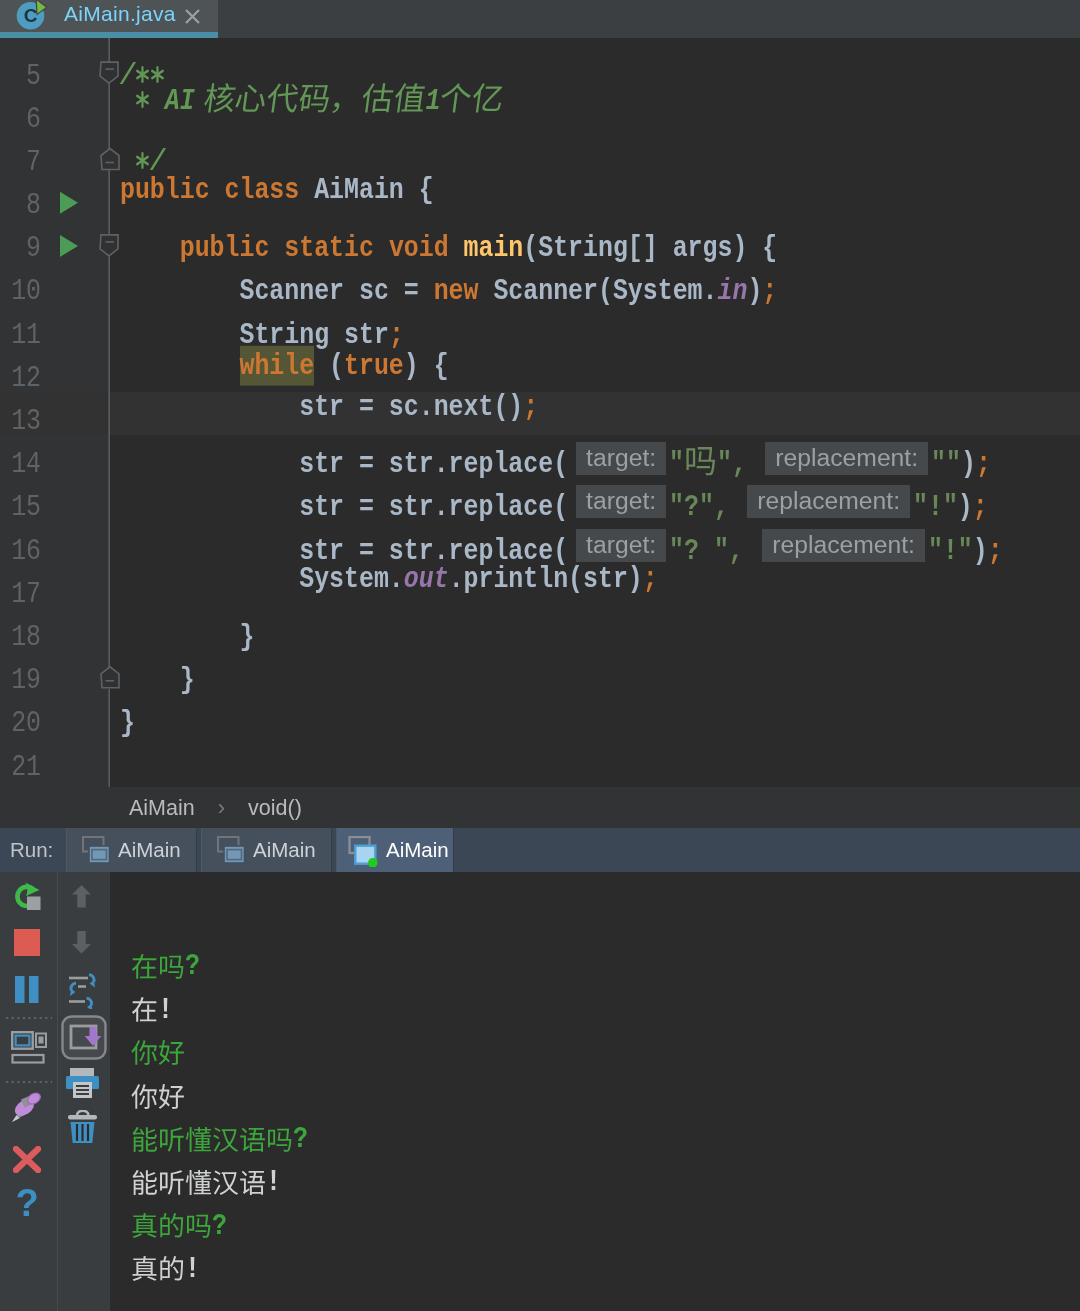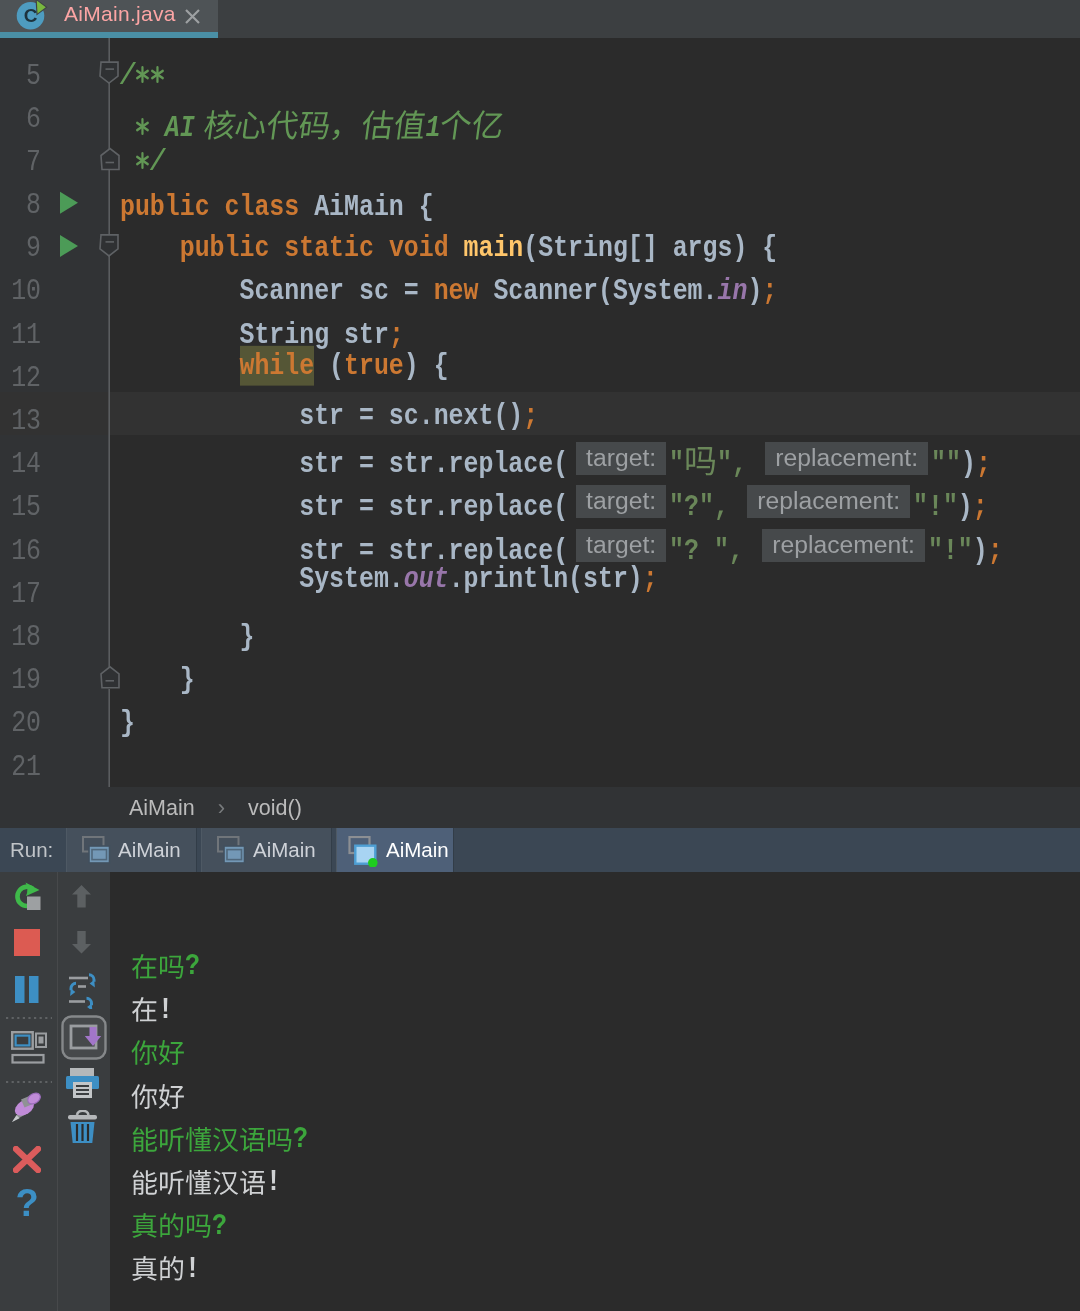--- a/index.html
+++ b/index.html
@@ -1,21 +1,21 @@
 <!DOCTYPE html>
 <html><head><meta charset="utf-8"><style>
 *{margin:0;padding:0;box-sizing:border-box}
 body{width:1080px;height:1311px;background:#2b2b2b;overflow:hidden;position:relative;font-family:"Liberation Mono",monospace}
 .abs{position:absolute}
 i{font-style:normal}
 .my{display:inline-block;white-space:pre;transform:translateY(3.7px) scaleY(1.17);transform-origin:0 26.7px}
 .my2{display:inline-block;white-space:pre;font-weight:bold;transform:scaleY(1.17);transform-origin:0 29.1px}
 .tabbar{position:absolute;left:0;top:0;width:1080px;height:38px;background:#3c3f41}
 .tab{position:absolute;left:0;top:0;width:218px;height:32px;background:#4e5356;border-bottom:6px solid #4a8fa5;box-sizing:content-box}
-.tabt{position:absolute;left:64px;top:2px;font-family:"Liberation Sans",sans-serif;font-size:21px;color:#fca5a5;letter-spacing:0.3px}
+.tabt{position:absolute;left:64px;top:2px;font-family:"Liberation Sans",sans-serif;font-size:21px;color:#7dd3fc;letter-spacing:0.3px}
 .gut{position:absolute;left:0;top:38px;width:109px;height:749px;background:#313335}
 .caret{position:absolute;left:0;top:391.9px;width:1080px;height:43.2px;background:#323232}
 .ln{position:absolute;left:120px;height:43.19px;line-height:43.19px;white-space:pre;font-size:24.9px;color:#a9b7c6;font-weight:bold}
 .num{position:absolute;left:0;width:41px;text-align:right;height:43.19px;line-height:43.19px;font-size:24.9px;color:#606366;transform:translateY(3.7px) scaleY(1.17);transform-origin:0 26.7px}
 .k{color:#cc7832}.s{color:#6a8759}.m{color:#ffc66b}.c{color:#629755;font-style:italic}
 .f{color:#9876aa;font-style:italic}.sc{color:#cc7832}
 .wh{background:#555636;padding:3px 0}
 .chip{display:inline-block;height:33px;line-height:32px;padding:0 10px;border-radius:0;background:#46494b;
   color:#9da0a3;font-family:"Liberation Sans",sans-serif;font-size:24.7px;font-weight:normal;vertical-align:2px;margin:0 3px 0 8px}
 .chip.r{margin-left:3.5px}
@@ -98,21 +98,21 @@
           <line x1="-7.1" y1="4.1" x2="7.1" y2="-4.1"></line>
         </g>
       </svg><svg class="cj" width="14.94" height="20" viewBox="-10 -10 20 20" style="vertical-align:-2px">
         <g stroke="#629755" stroke-width="3" stroke-linecap="round">
           <line x1="0" y1="-8.2" x2="0" y2="8.2"></line>
           <line x1="-7.1" y1="-4.1" x2="7.1" y2="4.1"></line>
           <line x1="-7.1" y1="4.1" x2="7.1" y2="-4.1"></line>
         </g>
       </svg></b></div>
 <div class="num" style="top:51.5px">5</div>
-<div class="ln" style="top:104px"><b class="my"><i class="c"> </i><svg class="cj" width="14.94" height="20" viewBox="-10 -10 20 20" style="vertical-align:-2px">
+<div class="ln" style="top:77px"><b class="my"><i class="c"> </i><svg class="cj" width="14.94" height="20" viewBox="-10 -10 20 20" style="vertical-align:-2px">
         <g stroke="#629755" stroke-width="3" stroke-linecap="round">
           <line x1="0" y1="-8.2" x2="0" y2="8.2"></line>
           <line x1="-7.1" y1="-4.1" x2="7.1" y2="4.1"></line>
           <line x1="-7.1" y1="4.1" x2="7.1" y2="-4.1"></line>
         </g>
       </svg><i class="c"> AI</i><svg class="cj" width="31.7" height="27.1" viewBox="0 0 1000 1000" preserveAspectRatio="none" style="vertical-align:-3.80px;transform:skewX(-9deg);margin-left:9px;">
         <use href="#g0" fill="#629755"></use>
       </svg><svg class="cj" width="31.7" height="27.1" viewBox="0 0 1000 1000" preserveAspectRatio="none" style="vertical-align:-3.80px;transform:skewX(-9deg);">
         <use href="#g1" fill="#629755"></use>
       </svg><svg class="cj" width="31.7" height="27.1" viewBox="0 0 1000 1000" preserveAspectRatio="none" style="vertical-align:-3.80px;transform:skewX(-9deg);">
@@ -132,31 +132,31 @@
       </svg></b></div>
 <div class="num" style="top:94.7px">6</div>
 <div class="ln" style="top:137.9px"><b class="my"><i class="c"> </i><svg class="cj" width="14.94" height="20" viewBox="-10 -10 20 20" style="vertical-align:-2px">
         <g stroke="#629755" stroke-width="3" stroke-linecap="round">
           <line x1="0" y1="-8.2" x2="0" y2="8.2"></line>
           <line x1="-7.1" y1="-4.1" x2="7.1" y2="4.1"></line>
           <line x1="-7.1" y1="4.1" x2="7.1" y2="-4.1"></line>
         </g>
       </svg><i class="c">/</i></b></div>
 <div class="num" style="top:137.9px">7</div>
-<div class="ln" style="top:183px"><b class="my"><i class="k">public</i> <i class="k">class</i> AiMain {</b></div>
+<div class="ln" style="top:166px"><b class="my"><i class="k">public</i> <i class="k">class</i> AiMain {</b></div>
 <div class="num" style="top:181.1px">8</div>
 <div class="ln" style="top:224.3px"><b class="my">    <i class="k">public</i> <i class="k">static</i> <i class="k">void</i> <i class="m">main</i>(String[] args) {</b></div>
 <div class="num" style="top:224.3px">9</div>
 <div class="ln" style="top:267.4px"><b class="my">        Scanner sc = <i class="k">new</i> Scanner(System.<i class="f">in</i>)<i class="sc">;</i></b></div>
 <div class="num" style="top:267.4px">10</div>
 <div class="ln" style="top:310.6px"><b class="my">        String str<i class="sc">;</i></b></div>
 <div class="num" style="top:310.6px">11</div>
 <div class="ln" style="top:342px"><b class="my">        <i class="wh"><i class="k">while</i></i> (<i class="k">true</i>) {</b></div>
 <div class="num" style="top:353.8px">12</div>
-<div class="ln" style="top:392px"><b class="my">            str = sc.next()<i class="sc">;</i></b></div>
+<div class="ln" style="top:383px"><b class="my">            str = sc.next()<i class="sc">;</i></b></div>
 <div class="num" style="top:397.0px">13</div>
 <div class="ln" style="top:440.2px"><b class="my">            str = str.replace(</b><span class="chip">target:</span><b class="my"><i class="s">"</i><svg class="cj" width="33.0" height="28.2" viewBox="0 0 1000 1000" preserveAspectRatio="none" style="vertical-align:-3.96px;">
         <use href="#g9" fill="#6a8759"></use>
       </svg><i class="s">",</i> </b><span class="chip r">replacement:</span><b class="my"><i class="s">""</i>)<i class="sc">;</i></b></div>
 <div class="num" style="top:440.2px">14</div>
 <div class="ln" style="top:483.4px"><b class="my">            str = str.replace(</b><span class="chip">target:</span><b class="my"><i class="s">"?",</i> </b><span class="chip r">replacement:</span><b class="my"><i class="s">"!"</i>)<i class="sc">;</i></b></div>
 <div class="num" style="top:483.4px">15</div>
 <div class="ln" style="top:526.6px"><b class="my">            str = str.replace(</b><span class="chip">target:</span><b class="my"><i class="s">"? ",</i> </b><span class="chip r">replacement:</span><b class="my"><i class="s">"!"</i>)<i class="sc">;</i></b></div>
 <div class="num" style="top:526.6px">16</div>
 <div class="ln" style="top:555px"><b class="my">            System.<i class="f">out</i>.println(str)<i class="sc">;</i></b></div>

